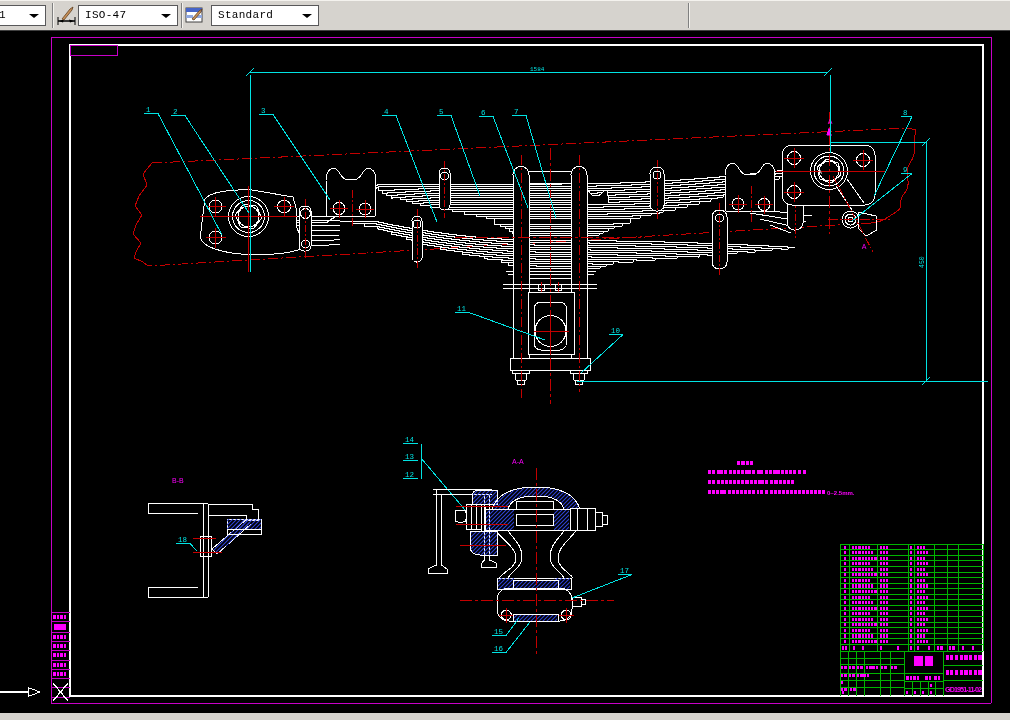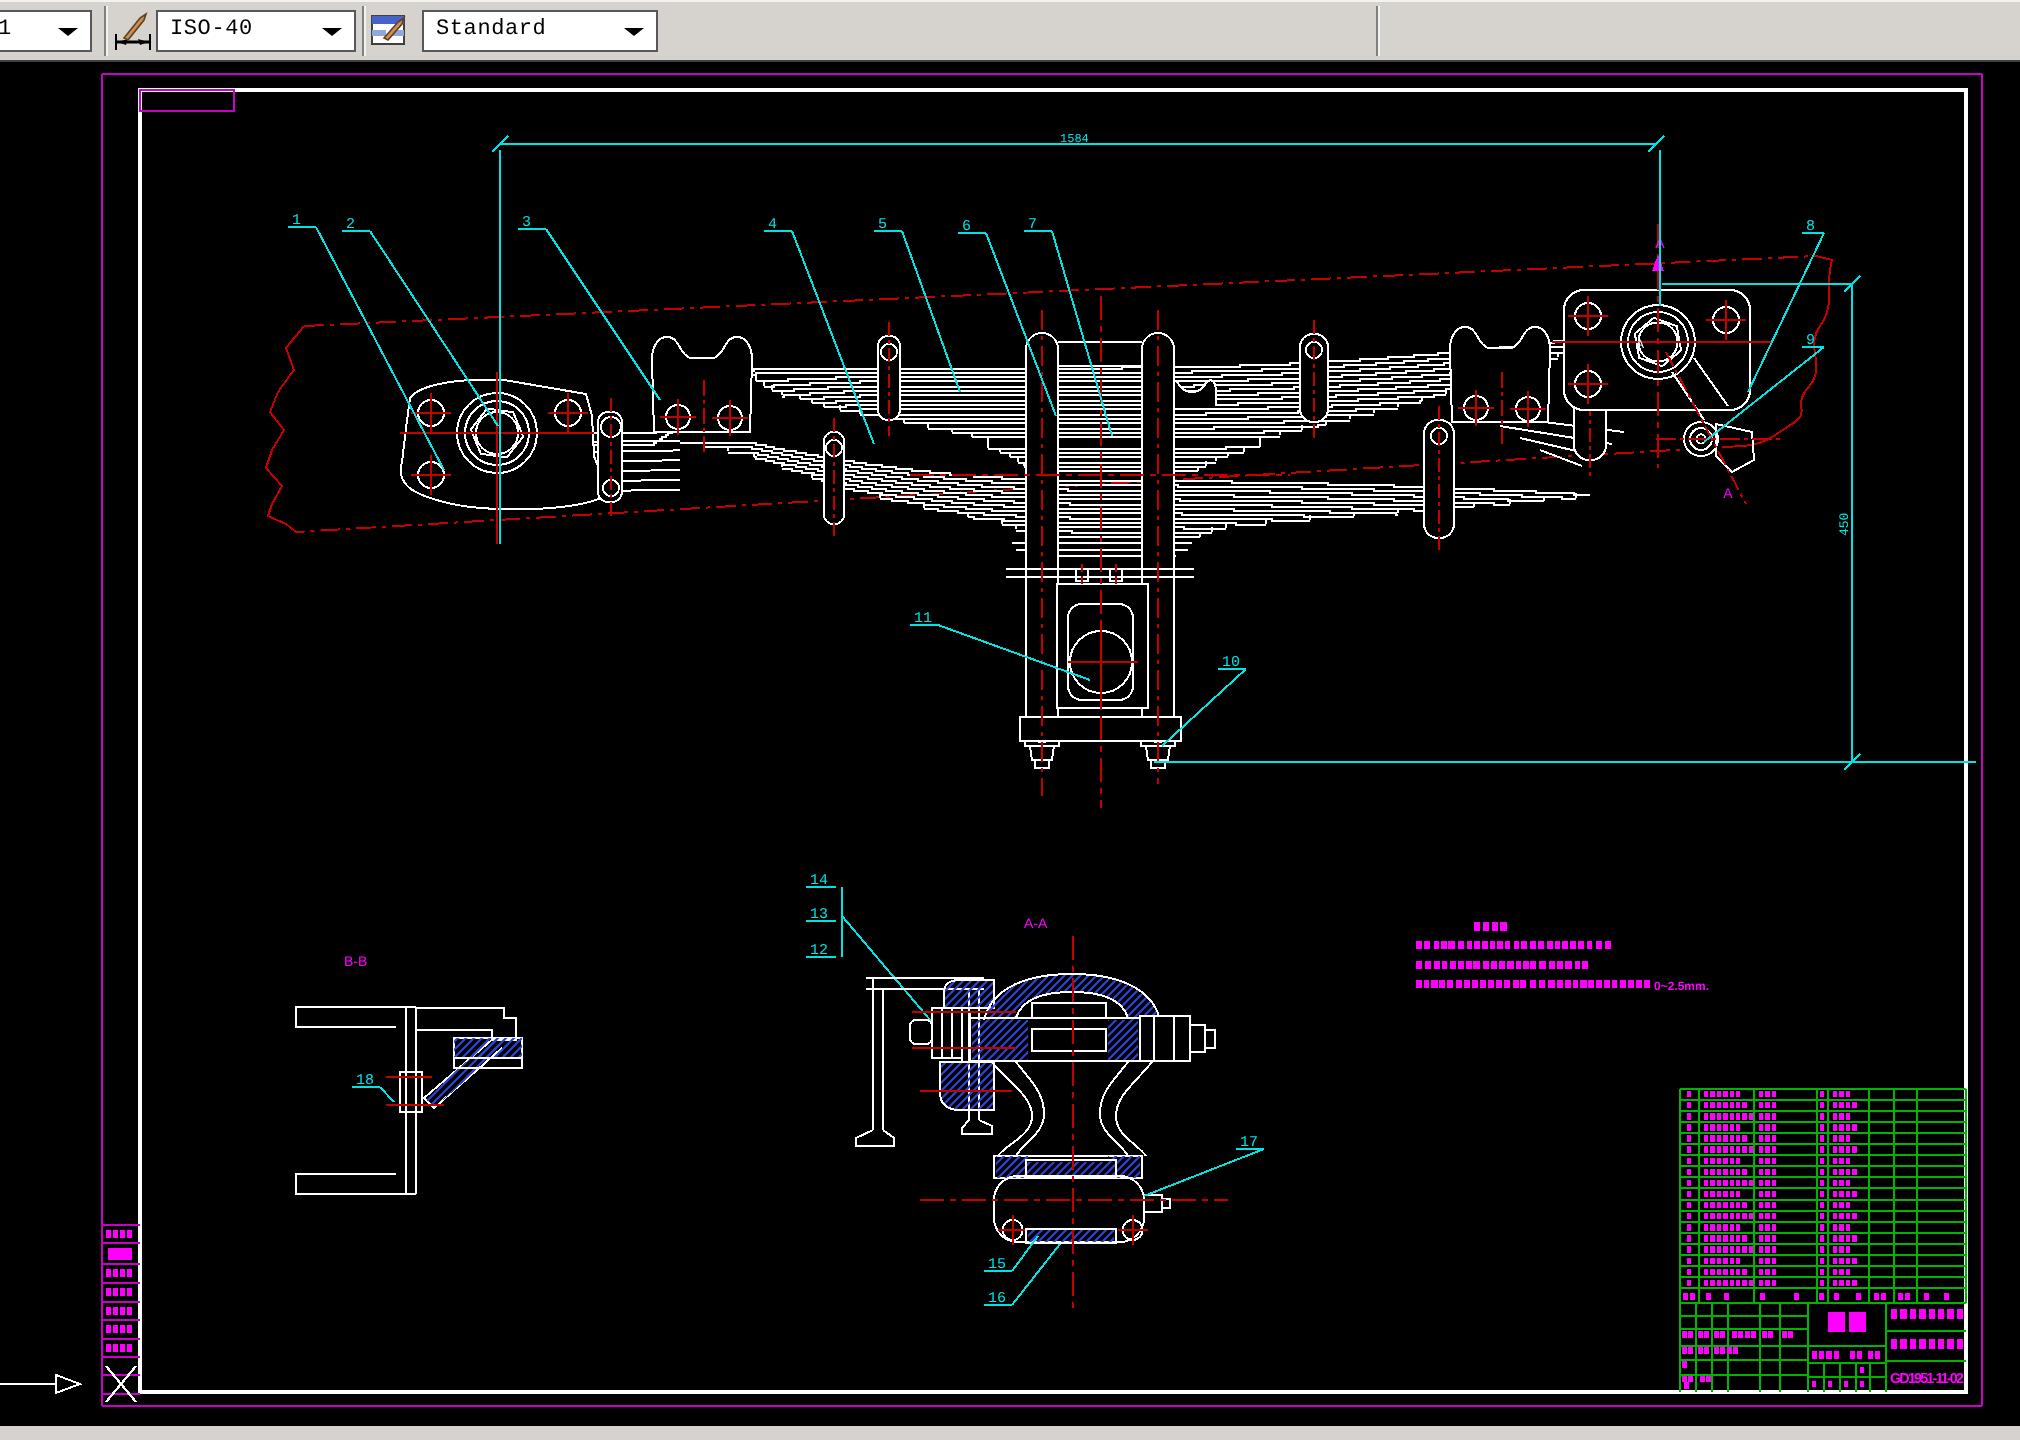--- a/index.html
+++ b/index.html
@@ -24,34 +24,34 @@
  <div class="sep" style="left:52px"></div>
  <svg style="position:absolute;left:56px;top:5px" width="22" height="22" viewBox="0 0 22 22">
    <line x1="2" y1="16" x2="19" y2="16" stroke="#000" stroke-width="1.5"></line>
    <line x1="2" y1="12" x2="2" y2="20" stroke="#000"></line>
       <line x1="19" y1="12" x2="19" y2="20" stroke="#000"></line>
    <path d="M3,16 l5,-1.5 l-1,3 z" fill="#000"></path>
       <path d="M18,16 l-5,-1.5 l1,3 z" fill="#000"></path>
    <path d="M6,14 L14,4 L17,2 L16,5 L8,15 Z" fill="#c89058" stroke="#604020" stroke-width="0.8"></path>
  </svg>
  <div class="combo" style="left:78px;width:100px">
-      <span class="tx">ISO-40</span>
+      <span class="tx">ISO-47</span>
       <span class="cbtn">
         <span class="arr"></span>
       </span>
     </div>
  <div class="sep" style="left:181px"></div>
  <svg style="position:absolute;left:185px;top:6px" width="20" height="20" viewBox="0 0 20 20">
    <rect x="1" y="2" width="16" height="14" fill="#fff" stroke="#404040"></rect>
    <rect x="1" y="2" width="16" height="4" fill="#4664c8"></rect>
    <rect x="1" y="9" width="7" height="3" fill="#90a8e0"></rect>
       <rect x="10" y="9" width="7" height="3" fill="#90a8e0"></rect>
    <path d="M7,13 L14,5 L17,3 L16,6 L9,14 Z" fill="#c89058" stroke="#604020" stroke-width="0.8"></path>
  </svg>
- <div class="combo" style="left:211px;width:118px">
+ <div class="combo" style="left:211px;width:108px">
       <span class="tx">Standard</span>
       <span class="cbtn">
         <span class="arr"></span>
       </span>
     </div>
  <div class="sep" style="left:688px"></div>
 </div>
 <div class="canvas">
 <svg width="1010" height="682" viewBox="0 31 1010 682" shape-rendering="crispEdges">
 <defs>

